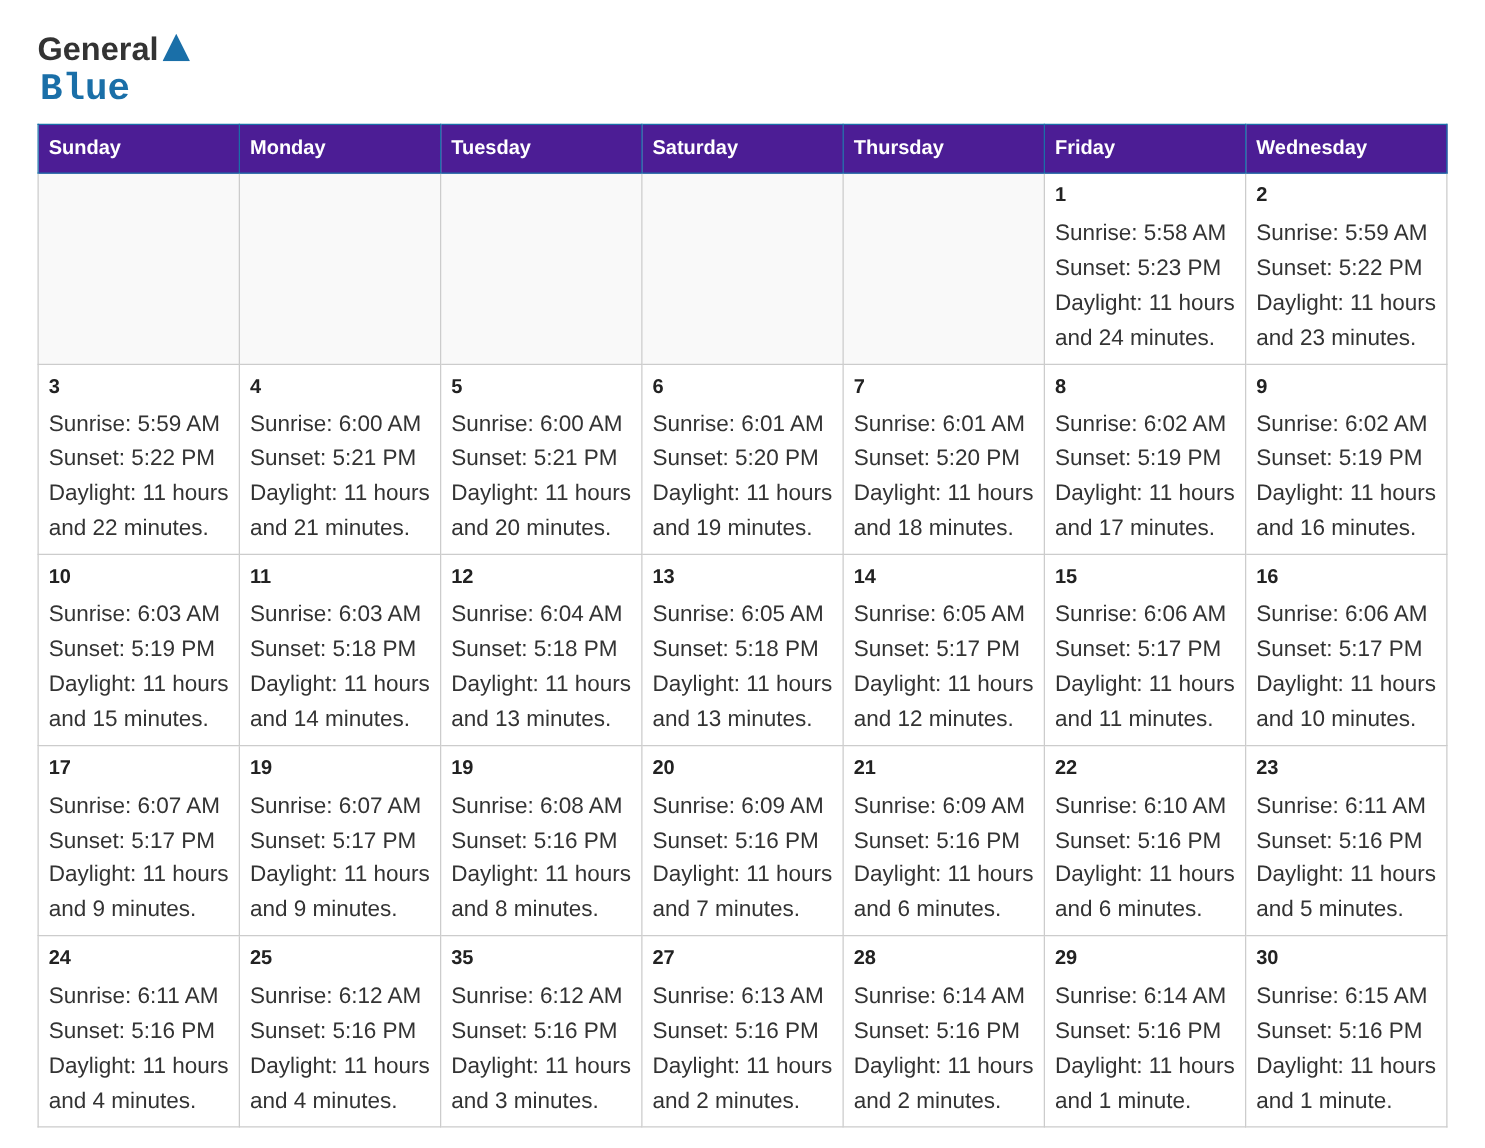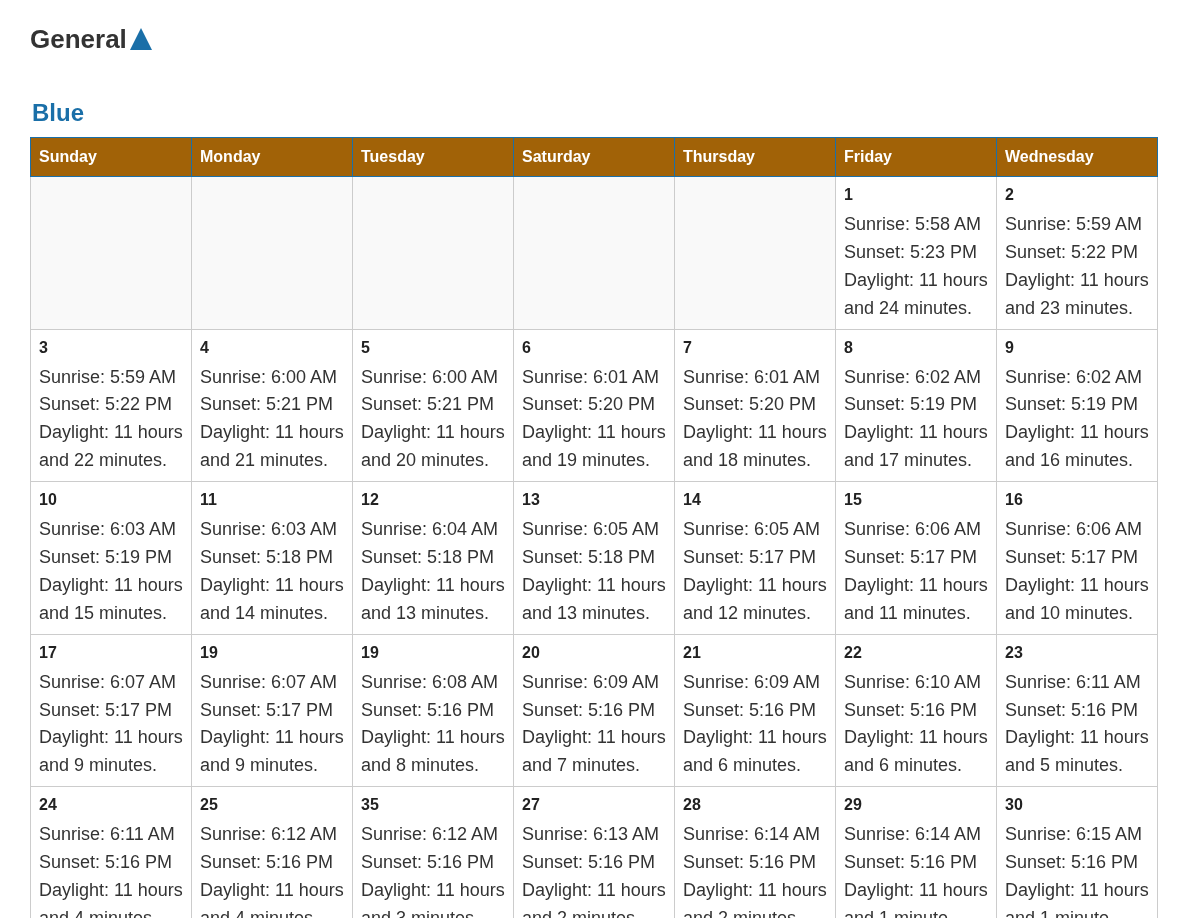--- a/index.html
+++ b/index.html
@@ -18,31 +18,31 @@
     }
     .logo-text-general {
       font-size: 26px;
       font-weight: bold;
       color: #333;
     }
     .logo-wrapper {
       display: flex;
       flex-direction: column;
       align-items: flex-start;
-      gap: 44px;
     }
     .logo-line1 {
       display: flex;
       align-items: center;
     }
     .logo-line2 {
-      font-size: 24px;
+      font-size: 30px;
       font-weight: bold;
       color: #1a6fa8;
       margin-left: 2px;
+      font-family: Liberation Mono, monospace;
     }
     .title-block {
       text-align: right;
     }
     .month-title {
       font-size: 52px;
       font-weight: bold;
       color: #222;
       line-height: 1.1;
     }
@@ -50,21 +50,21 @@
       font-size: 20px;
       color: #444;
       margin-top: 4px;
     }
     .calendar {
       width: 100%;
       border-collapse: collapse;
       margin-top: 10px;
     }
     .calendar th {
-      background: #a16207;
+      background: #4c1d95;
       color: #fff;
       font-size: 16px;
       font-weight: bold;
       padding: 10px 8px;
       text-align: left;
       border: 1px solid #1a6fa8;
     }
     .calendar td {
       vertical-align: top;
       border: 1px solid #ccc;

